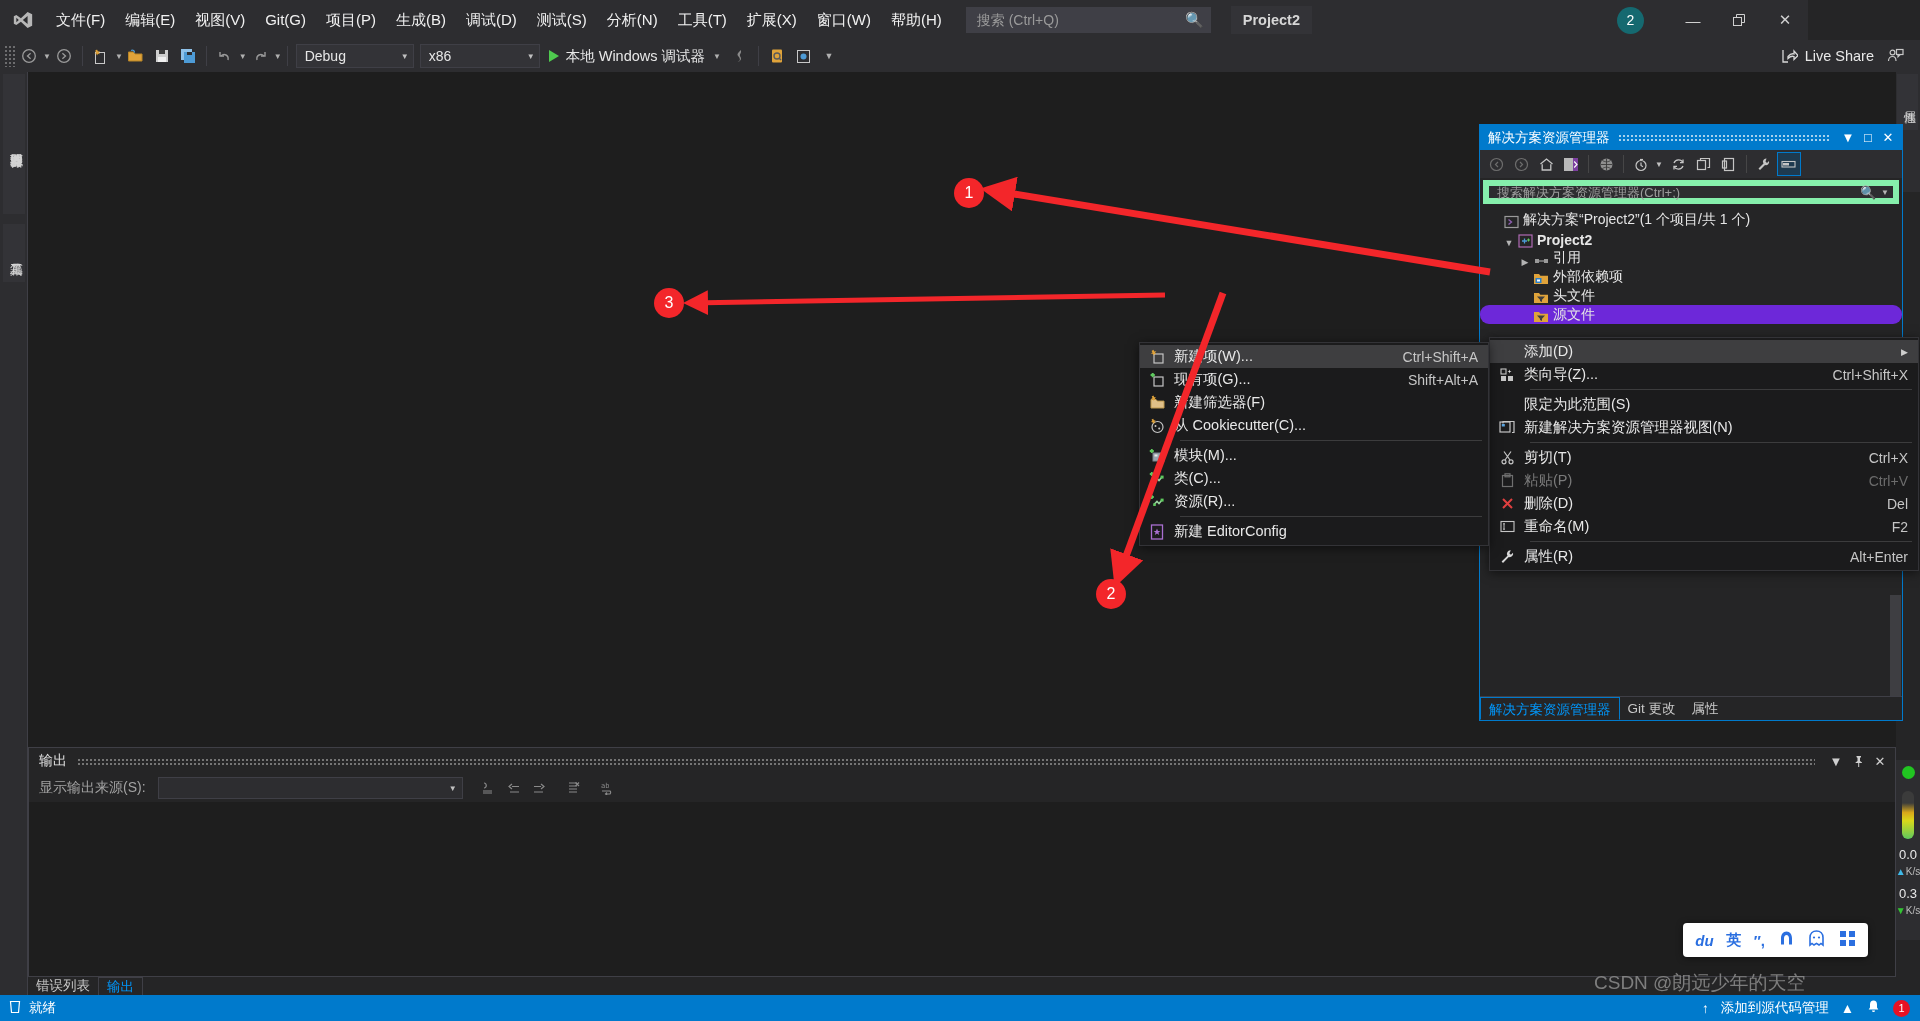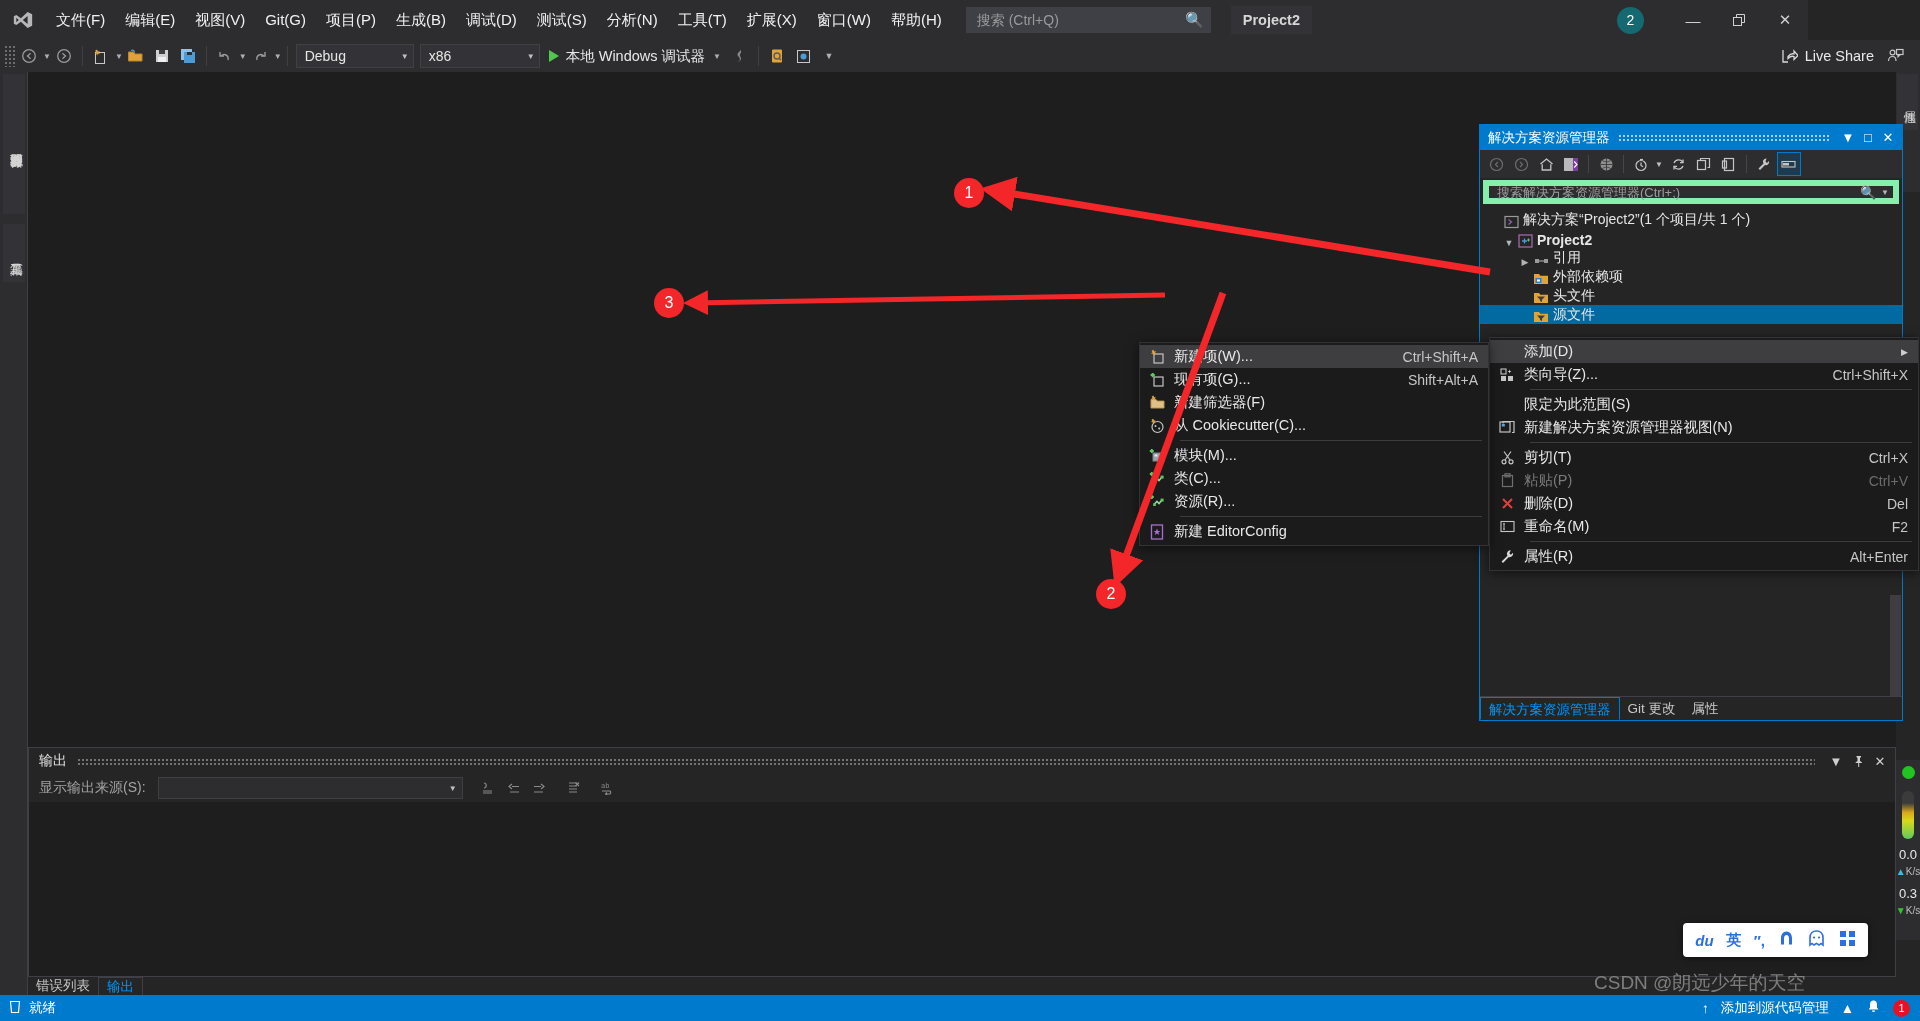--- a/index.html
+++ b/index.html
@@ -143,21 +143,21 @@
   .solexp-search input {
     flex: 1; background: transparent; border: 0; outline: none;
     color: #bdbdbd; font-size: 13px; font-family: inherit;
   }
   .solexp-search input::placeholder { color: #9d9d9d; }
   .tree { padding-top: 4px; font-size: 14px; color: #e6e6e6; }
   .trow {
     display: flex; align-items: flex-end; height: 19px; padding-left: 8px;
     white-space: nowrap;
   }
-  .trow.sel { background: #0369a1; }
+  .trow.sel { background: #6d28d9; border-radius: 9px; }
   .twist {
     width: 14px; text-align: center; color: #b4b4b4; font-size: 9px;
   }
   .ticon { width: 18px; display: flex; align-items: center; justify-content: center; }
   .tlabel { margin-left: 3px; }
   .tlabel.bold { font-weight: bold; }
   .solexp-tabs {
     position: absolute; left: 0; right: 0; bottom: 0; height: 24px;
     background: #252526; display: flex; align-items: flex-end;
     border-top: 1px solid #3f3f46;

